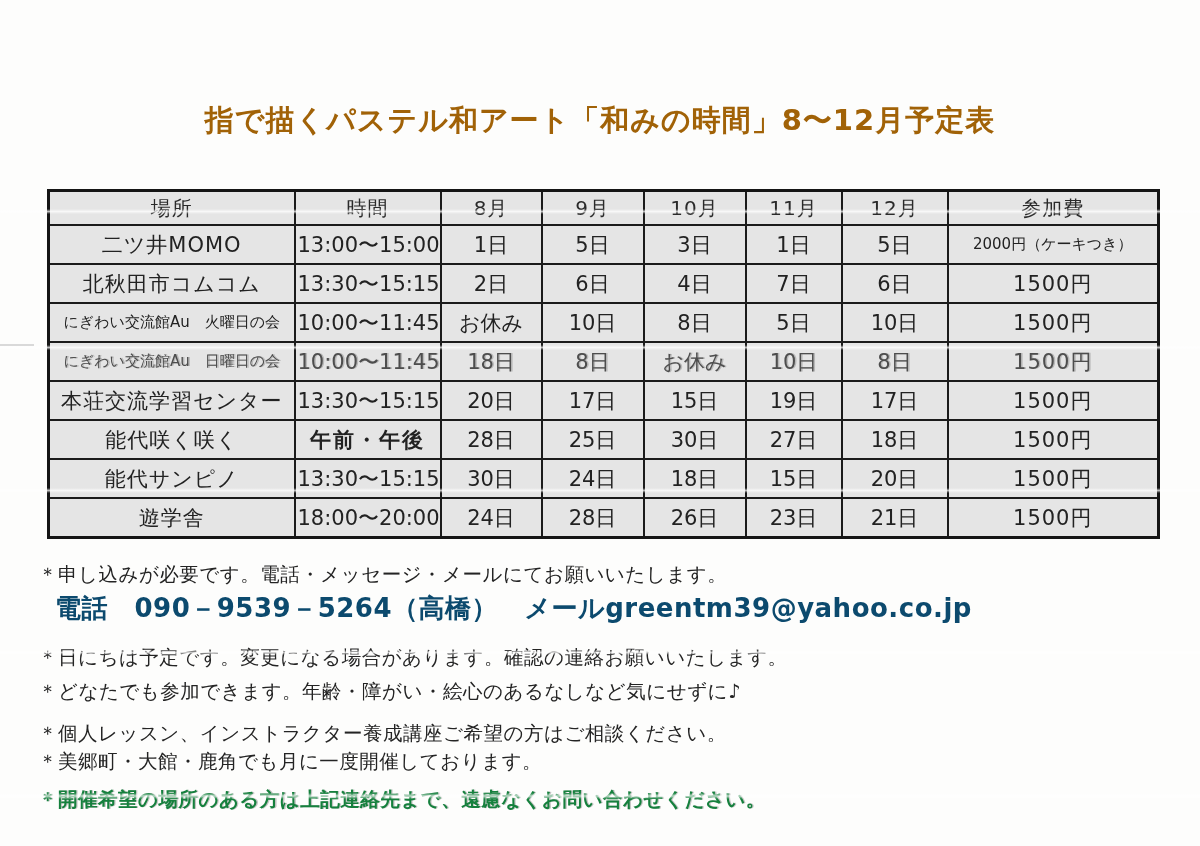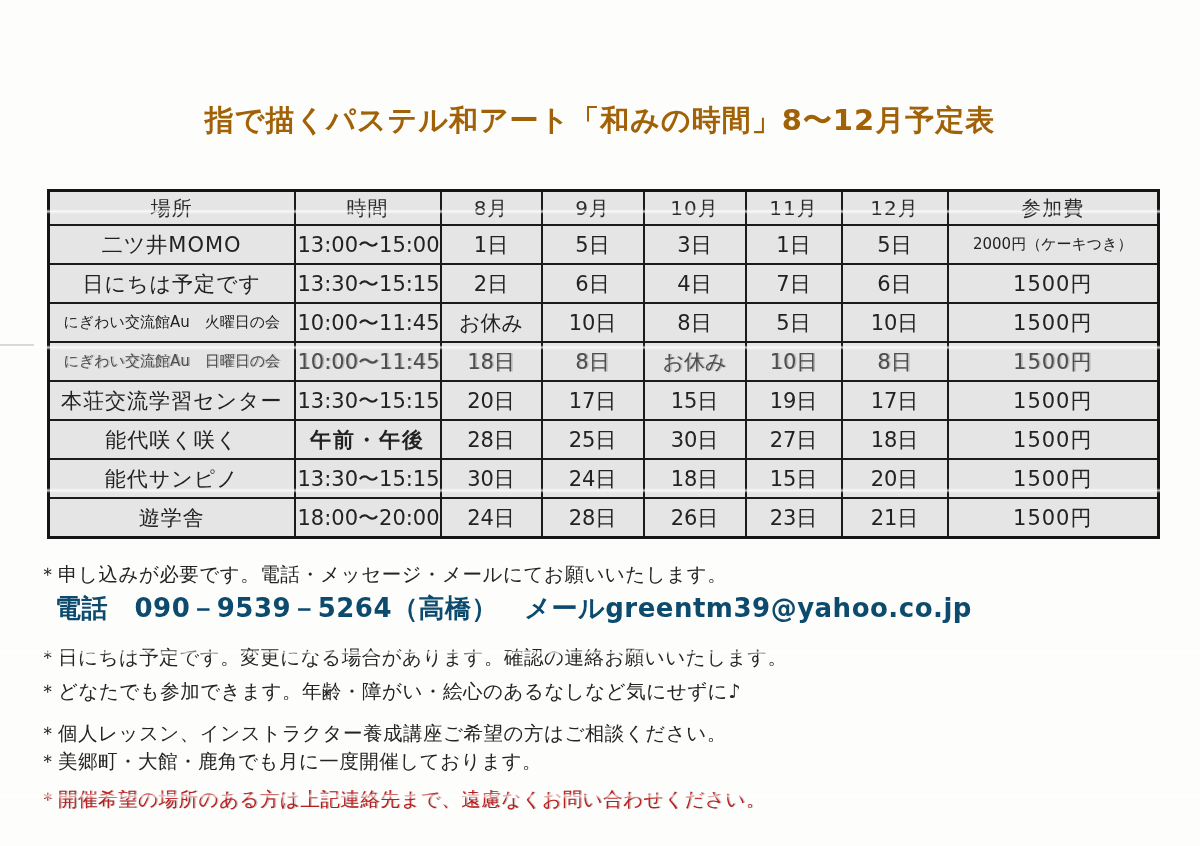--- a/index.html
+++ b/index.html
@@ -62,22 +62,23 @@
   .n1{top:561px;}
   .contact{
     top:591px;left:55px;
     font-size:26px;font-weight:bold;letter-spacing:0.5px;color:#0c4a6e;
   }
   .n2{top:644px;}
   .n3{top:678px;}
   .n4{top:672px;margin-top:48px;}
   .n5{top:748px;}
   .n6{
-    top:786px;color:#b91c1c;
+    top:786px;color:#15803d;
     text-shadow:1.3px 0 0 rgba(110,110,110,0.4);
+    font-weight:bold;
   }
 
   
   .streak{
     position:absolute;left:0;width:1200px;height:5px;
     background:linear-gradient(to bottom,rgba(255,255,255,0),rgba(255,255,255,0.72),rgba(255,255,255,0));
     pointer-events:none;
   }
   .s1{top:209px;}
   .s2{top:345px;}
@@ -124,21 +125,21 @@
           <td class="c0">二ツ井MOMO</td>
           <td class="c1">13:00〜15:00</td>
           <td class="c2">1日</td>
           <td class="c3">5日</td>
           <td class="c4">3日</td>
           <td class="c5">1日</td>
           <td class="c6">5日</td>
           <td class="c7">2000円（ケーキつき）</td>
         </tr>
         <tr>
-          <td class="c0">日にちは予定です</td>
+          <td class="c0">北秋田市コムコム</td>
           <td class="c1">13:30〜15:15</td>
           <td class="c2">2日</td>
           <td class="c3">6日</td>
           <td class="c4">4日</td>
           <td class="c5">7日</td>
           <td class="c6">6日</td>
           <td class="c7">1500円</td>
         </tr>
         <tr>
           <td class="c0">にぎわい交流館Au　火曜日の会</td>

